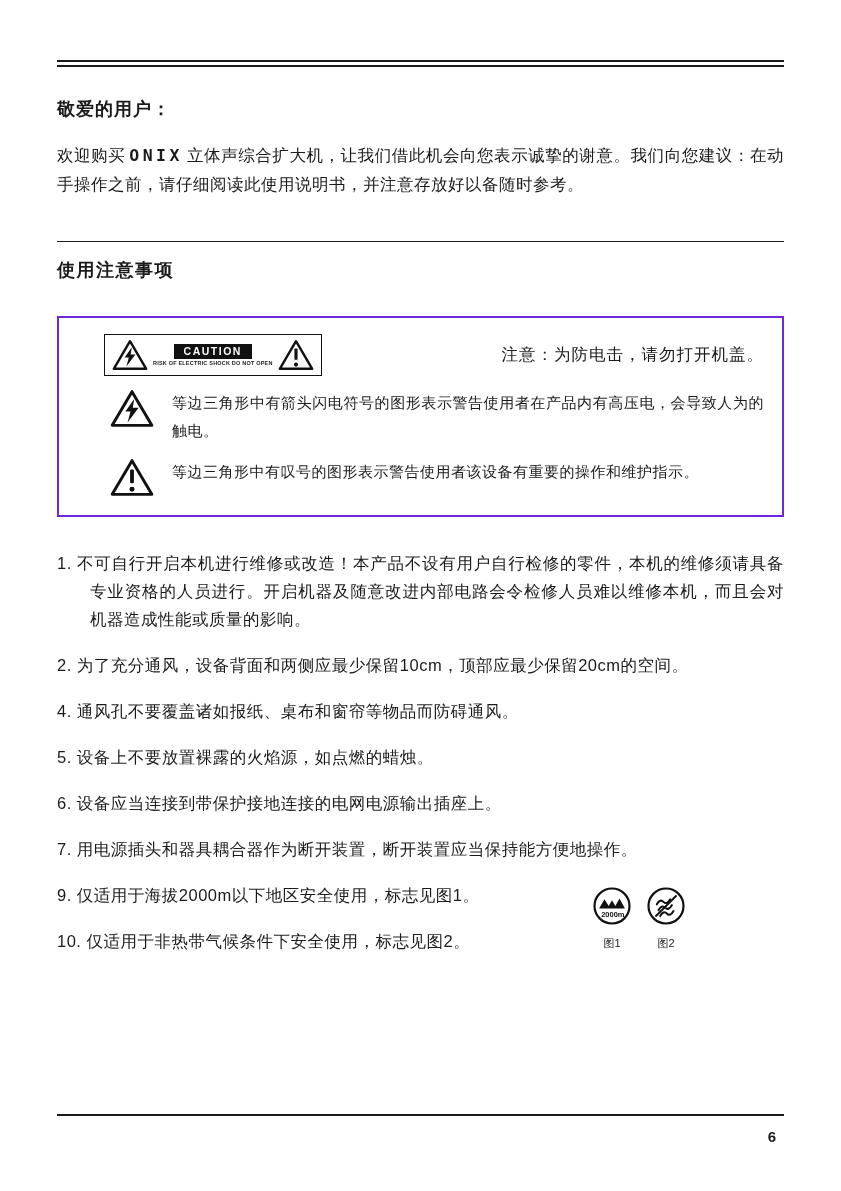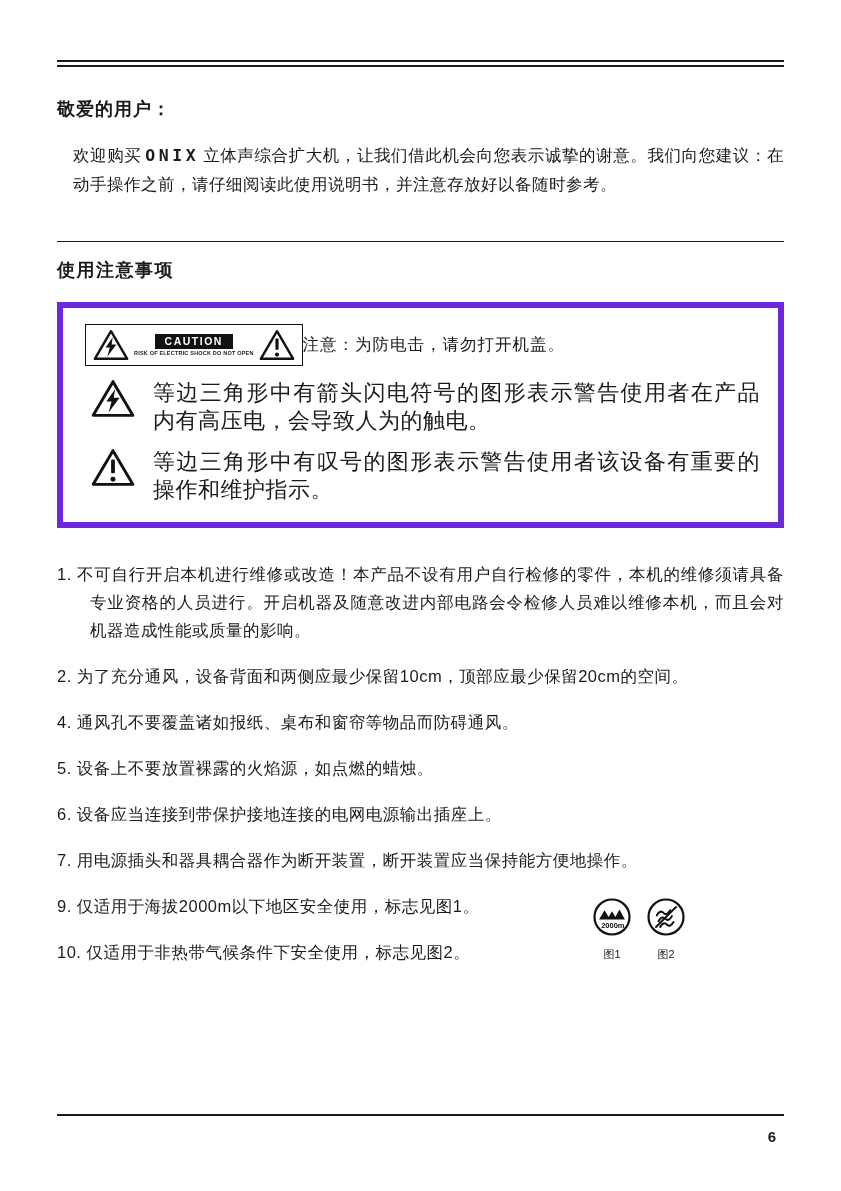--- a/index.html
+++ b/index.html
@@ -13,35 +13,35 @@
     overflow:hidden;
     box-sizing:border-box;
   }
   .content { position:absolute; left:57px; right:57px; top:0; }
 
   .top-rule { margin-top:60px; height:3px; border-top:2.5px solid #1b1b1b; border-bottom:2px solid #1b1b1b; }
 
   .greeting-title { margin:30px 0 0 0; font-size:18px; font-weight:bold; letter-spacing:1px; }
 
   .greeting-body {
-    margin:20px 0 0 16px;
+    margin:20px 0 0 0;
     font-size:16.5px; line-height:29px;
     text-align:justify;
     letter-spacing:0.5px;
   }
   .brand { font-weight:bold; letter-spacing:3.5px; padding:0 4px; font-family:"DejaVu Sans Mono",monospace; }
 
   .rule { margin:42px 0 0 0; border:none; border-top:1.8px solid #1b1b1b; }
 
   .section-title { margin:16px 0 0 0; font-size:18px; font-weight:bold; letter-spacing:1.5px; }
 
   .caution-box {
-    margin-top:20px;
-    border:6px solid #6d28d9;
-    padding:16px 18px 18px 22px;
+    margin-top:34px;
+    border:2px solid #6d28d9;
+    padding:16px 18px 18px 45px;
     box-sizing:border-box;
   }
   .c-row { display:flex; align-items:flex-start; margin-bottom:13px; }
   .c-row:last-child { margin-bottom:0; }
   .c-row1 { align-items:center; }
 
   .caution-graphic {
     display:flex; align-items:center;
     border:1.8px solid #111;
     padding:4px 7px; gap:5px;
@@ -51,22 +51,22 @@
   .cg-bar {
     background:#111; color:#fff;
     font-weight:bold; font-size:10.5px; letter-spacing:1.5px;
     padding:1px 10px; line-height:13px;
   }
   .cg-small { font-size:5.5px; font-weight:bold; line-height:1.25; text-align:center; margin-top:1px; letter-spacing:0.2px; }
 
   .tri-sm { width:36px; height:32px; flex:0 0 auto; }
   .tri-md { width:44px; height:39px; flex:0 0 auto; margin-left:6px; }
 
-  .caution-notice { flex:1; text-align:left; font-size:16.5px; letter-spacing:1px; }
-  .c-text { flex:1; margin-left:18px; font-size:22px; line-height:28px; text-align:justify; letter-spacing:0.5px; }
+  .caution-notice { flex:1; text-align:right; font-size:16.5px; letter-spacing:1px; }
+  .c-text { flex:1; margin-left:18px; font-size:15px; line-height:28px; text-align:justify; letter-spacing:0.5px; }
 
   .notes { position:relative; margin-top:32px; }
   .note {
     font-size:16.5px; line-height:28px;
     padding-left:2em; text-indent:-2em;
     margin-bottom:18px;
     text-align:justify;
     letter-spacing:0.5px;
   }
 

